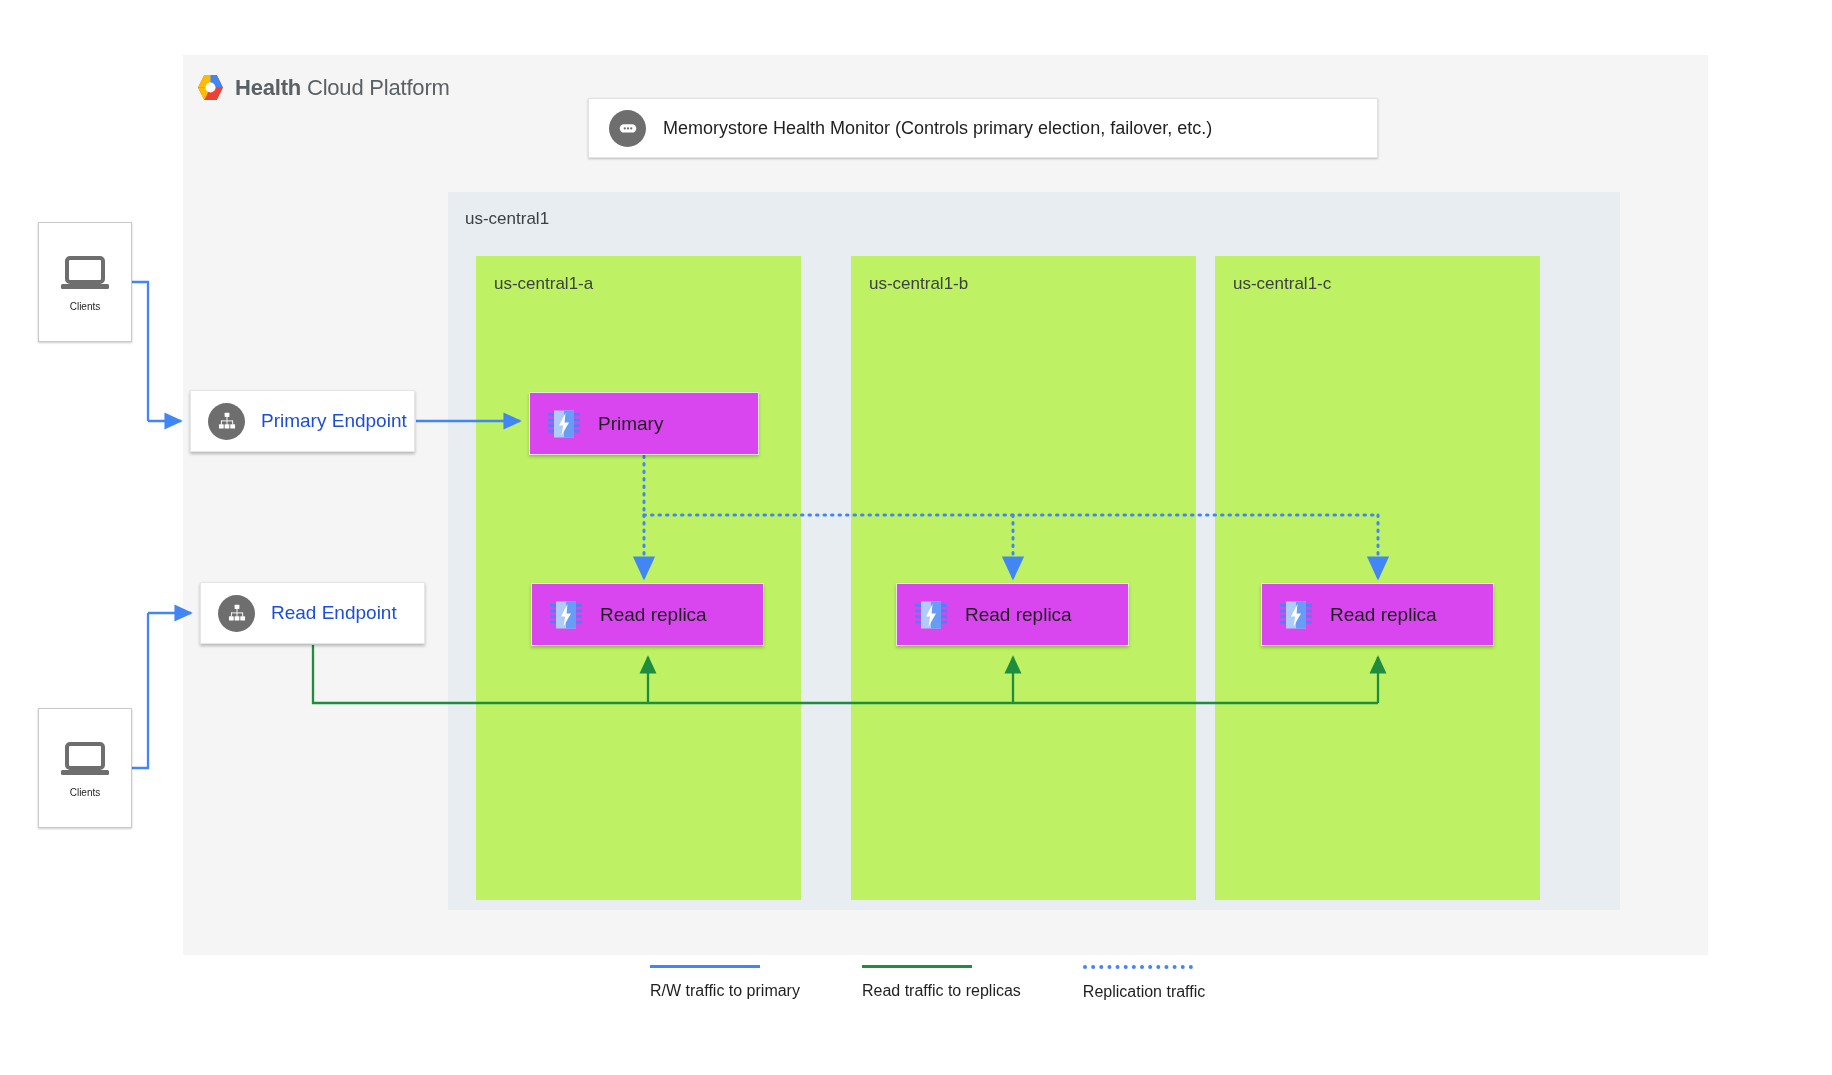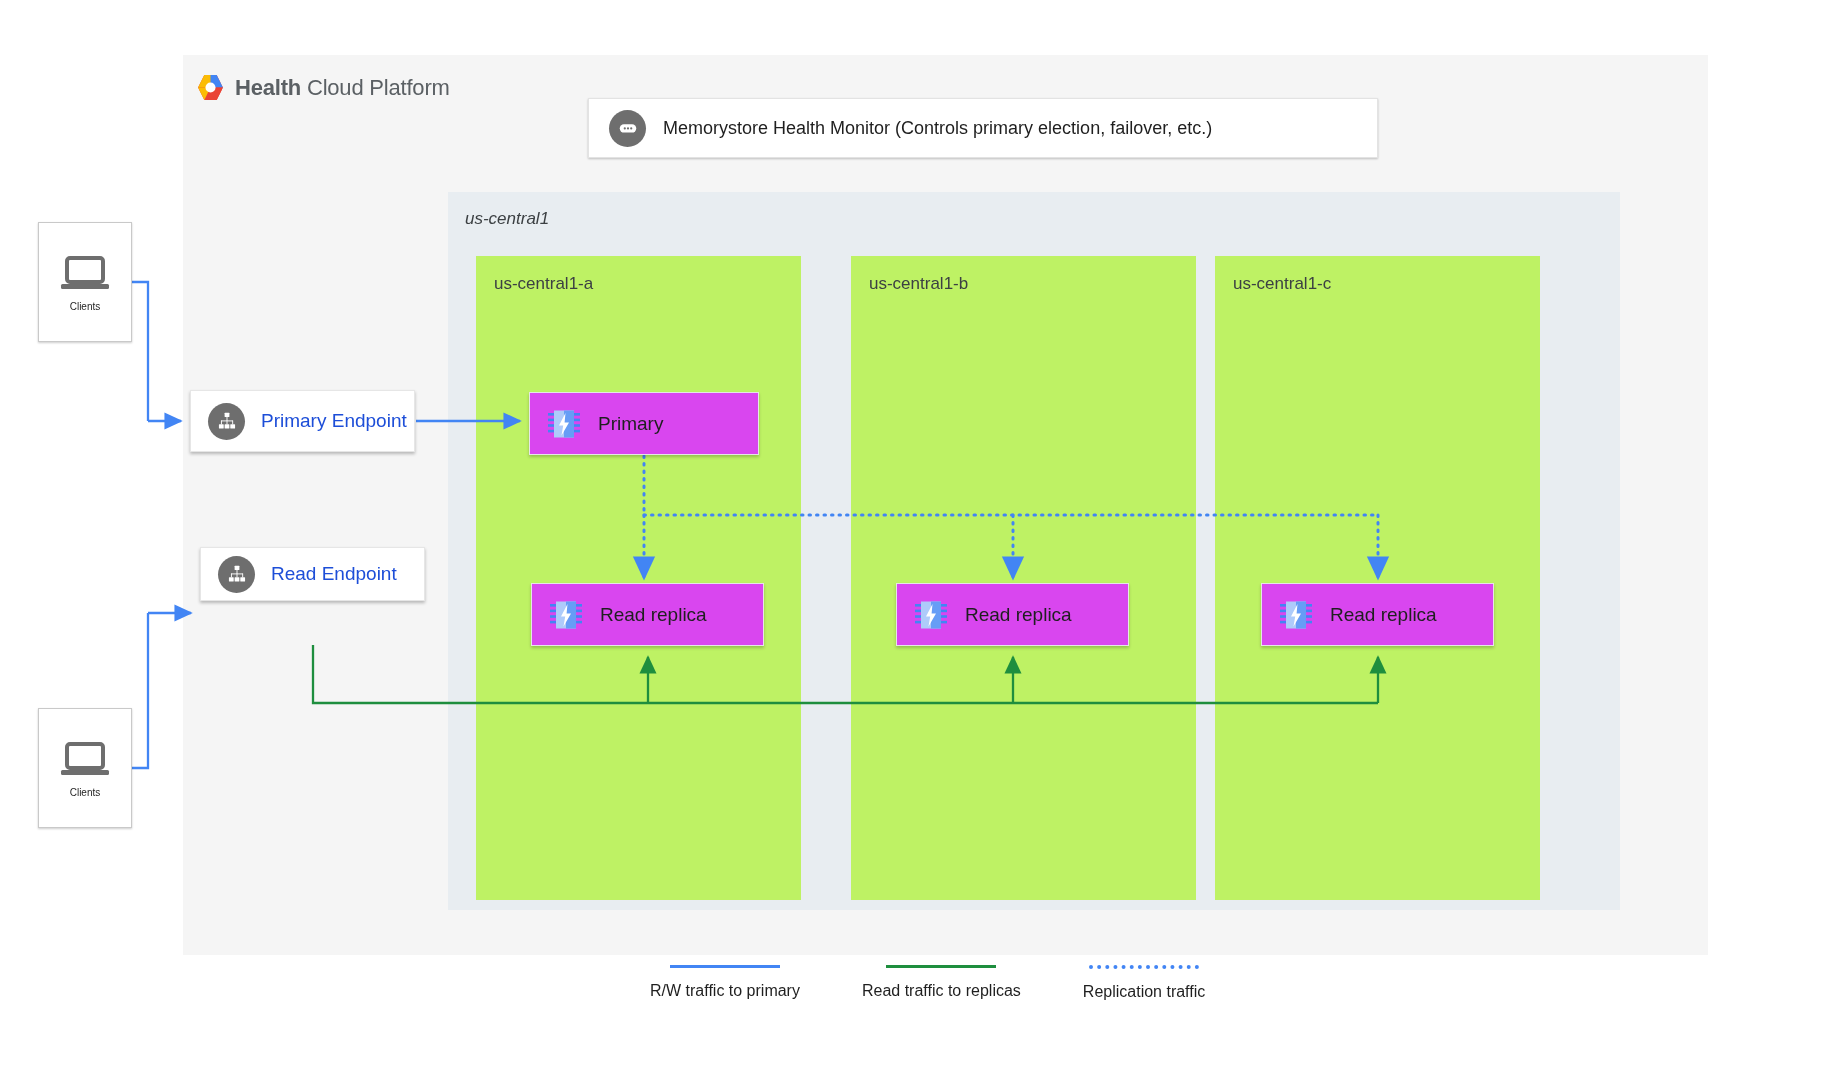--- a/index.html
+++ b/index.html
@@ -36,21 +36,21 @@
     display:flex;align-items:center;justify-content:center;flex:0 0 auto;
   }
   .health-text{font-size:18px;color:#1f1f1f;margin-left:17px;}
 
   
   .region-box{
     position:absolute;left:448px;top:192px;width:1172px;height:718px;
     background:#e8edf1;
   }
   .region-label{
-    position:absolute;left:17px;top:17px;font-size:17px;color:#3c4043;font-style:italic;
+    position:absolute;left:17px;top:17px;font-size:17px;color:#3c4043;
   }
 
   
   .zone{
     position:absolute;top:256px;width:325px;height:644px;
     background:#bef264;
   }
   .zone-a{left:476px;}
   .zone-b{left:851px;padding-left:20px;}
   .zone-c{left:1215px;}
@@ -75,42 +75,42 @@
   .replica-c{left:1261px;top:583px;width:233px;height:63px;}
 
   
   .endpoint{
     position:absolute;background:#ffffff;border:1px solid #e6e6e6;
     box-shadow:0 2px 3px rgba(0,0,0,.25);
     display:flex;align-items:center;padding-left:17px;box-sizing:border-box;
   }
   .endpoint .ep-label{font-size:19px;color:#1d4ed8;margin-left:16px;white-space:nowrap;}
   .ep-primary{left:190px;top:390px;width:225px;height:62px;}
-  .ep-read{left:200px;top:547px;width:225px;height:54px;}
+  .ep-read{left:200px;top:582px;width:225px;height:62px;}
 
   
   .client{
     position:absolute;background:#ffffff;border:1px solid #c9c9c9;
     box-shadow:0 1px 2px rgba(0,0,0,.2);
     display:flex;flex-direction:column;align-items:center;justify-content:center;
     box-sizing:border-box;
   }
   .client-top{left:38px;top:222px;width:94px;height:120px;}
   .client-bottom{left:38px;top:708px;width:94px;height:120px;}
   .client-label{font-size:10px;color:#1f1f1f;margin-top:8px;text-align:right;}
 
   
   #wires{position:absolute;left:0;top:0;width:1832px;height:1075px;pointer-events:none;}
 
   
   .legend{
     position:absolute;left:650px;top:965px;width:680px;height:70px;
     display:flex;align-items:flex-start;gap:62px;
   }
-  .legend-item{display:flex;flex-direction:column;align-items:center;}
+  .legend-item{display:flex;flex-direction:column;}
   .legend-swatch{width:110px;height:0;border-top-width:3px;border-top-style:solid;margin-bottom:14px;}
   .legend-swatch.dotted{border-top-style:dotted;border-top-width:4px;}
   .legend-text{font-size:16px;color:#1f1f1f;white-space:nowrap;}
 </style>
 </head>
 <body>
 
 <div id="stage">
 
   <div class="gcp-panel"></div>

